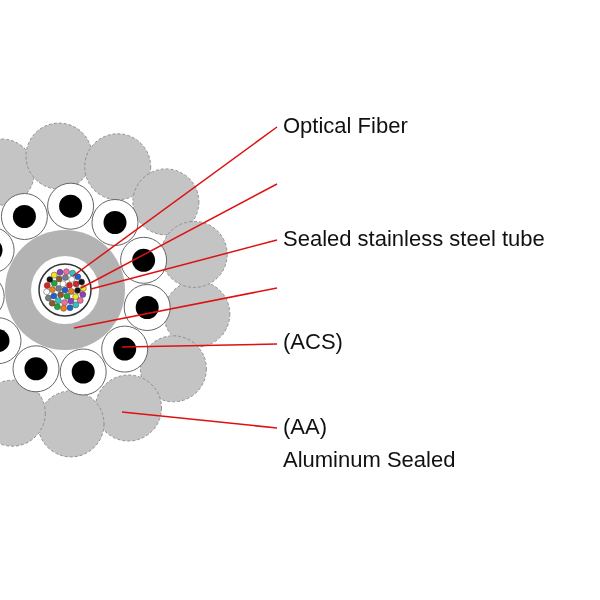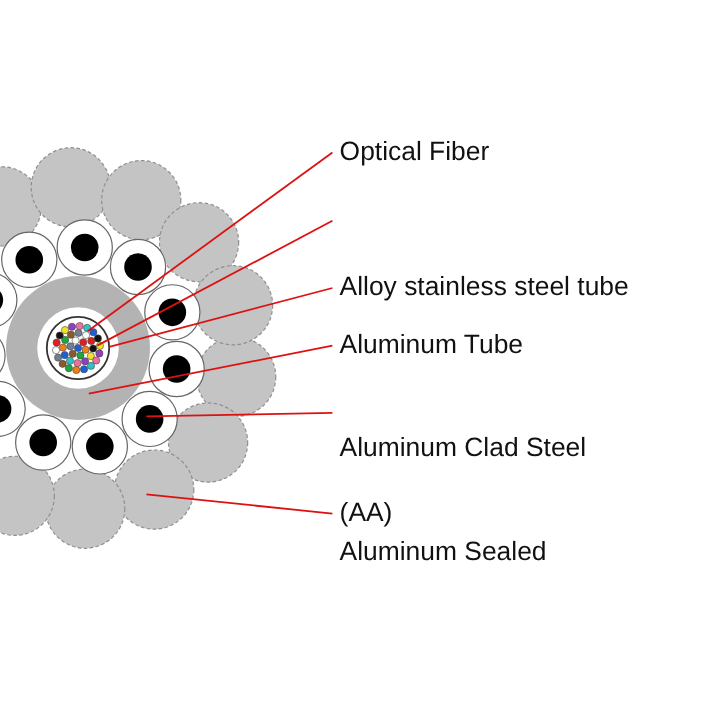--- a/index.html
+++ b/index.html
@@ -118,18 +118,17 @@
       <line class="leader" x1="277" y1="127" x2="73" y2="276" stroke="#dd1111"></line>
       <line class="leader" x1="277" y1="184" x2="81" y2="288" stroke="#dd1111"></line>
       <line class="leader" x1="277" y1="240" x2="91" y2="289" stroke="#dd1111"></line>
       <line class="leader" x1="277" y1="288" x2="74" y2="328" stroke="#dd1111"></line>
       <line class="leader" x1="277" y1="344" x2="122" y2="347" stroke="#dd1111"></line>
       <line class="leader" x1="277" y1="428" x2="122" y2="412" stroke="#dd1111"></line>
     </g>
   </svg>
 
   <div class="label" style="left:283px;top:113px">Optical Fiber</div>
-  <div class="label" style="left:283px;top:226px">Alloy stainless steel tube</div>
-  <div class="label" style="left:283px;top:274px">Aluminum Tube</div>
-  <div class="label" style="left:283px;top:360px">Aluminum Clad Steel</div>
+  <div class="label" style="left:283px;top:226px">Sealed stainless steel tube</div>
+  <div class="label" style="left:283px;top:329px">(ACS)</div>
   <div class="label" style="left:283px;top:414px">(AA)</div>
   <div class="label" style="left:283px;top:447px">Aluminum Sealed</div>
 </div>
 
 </body></html>

